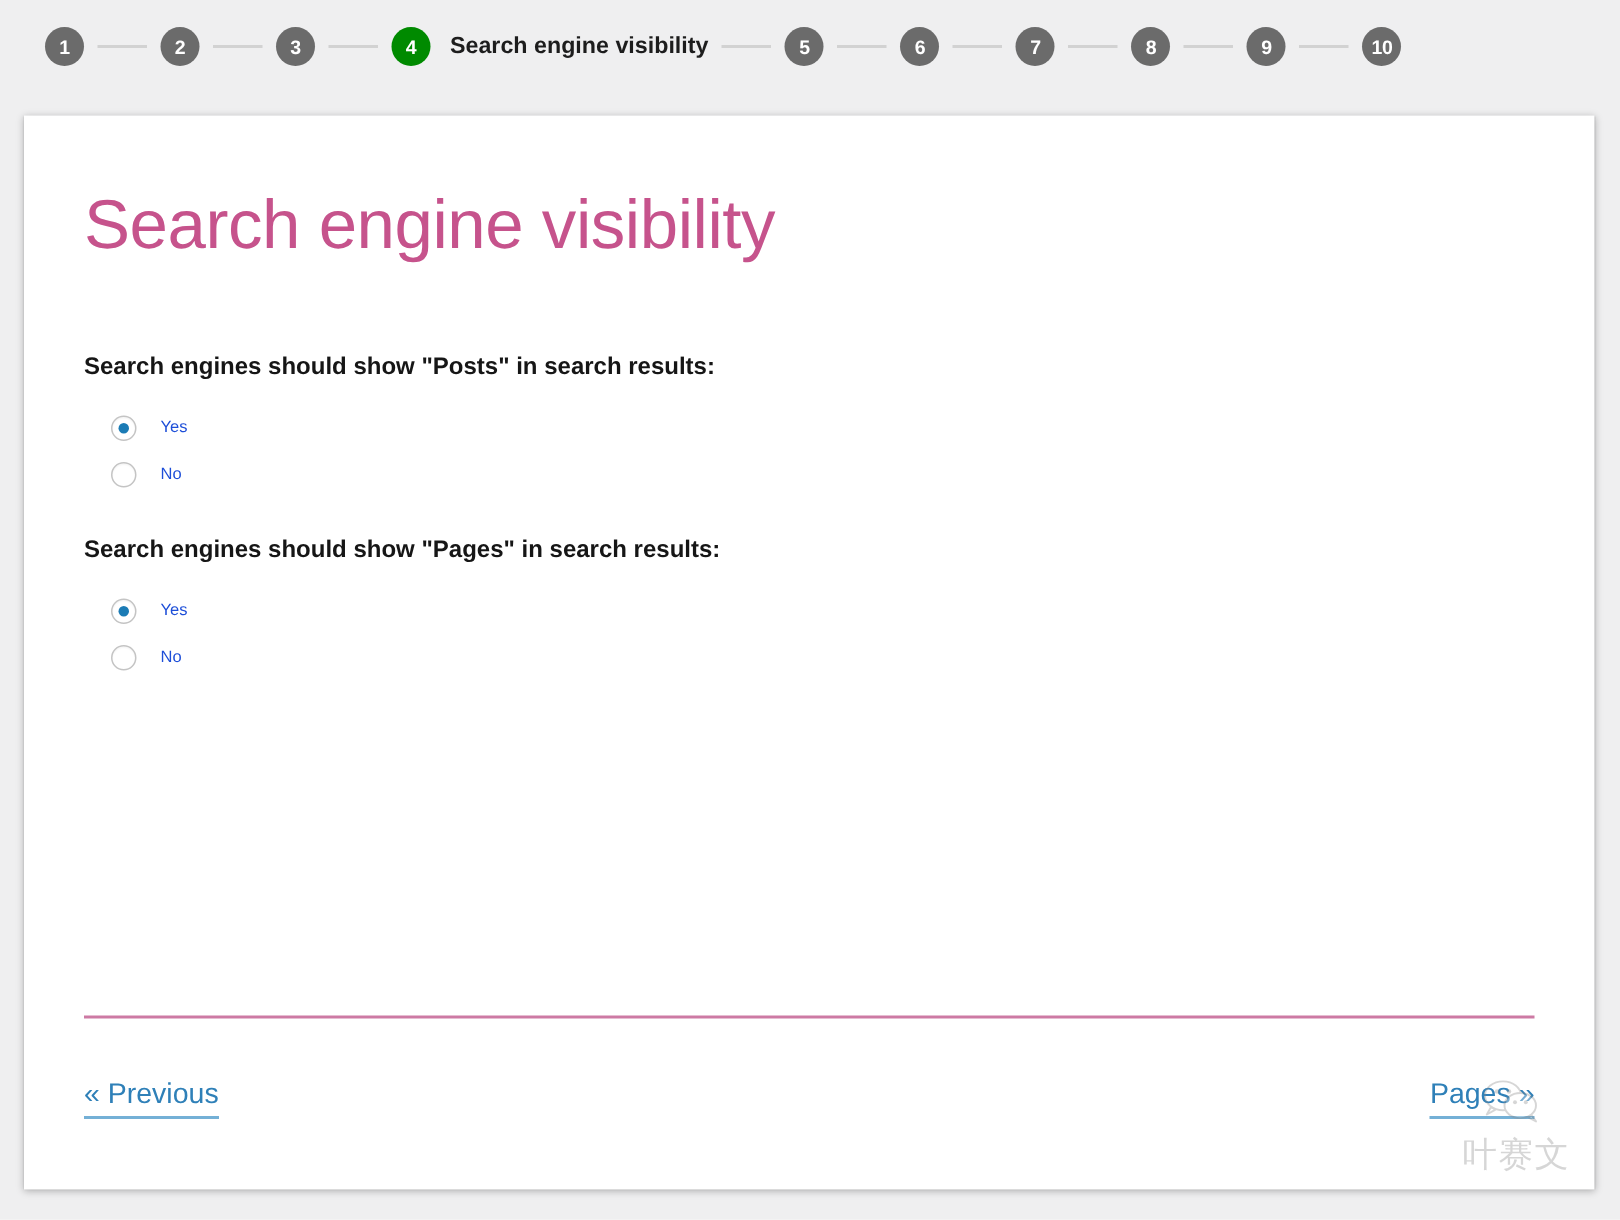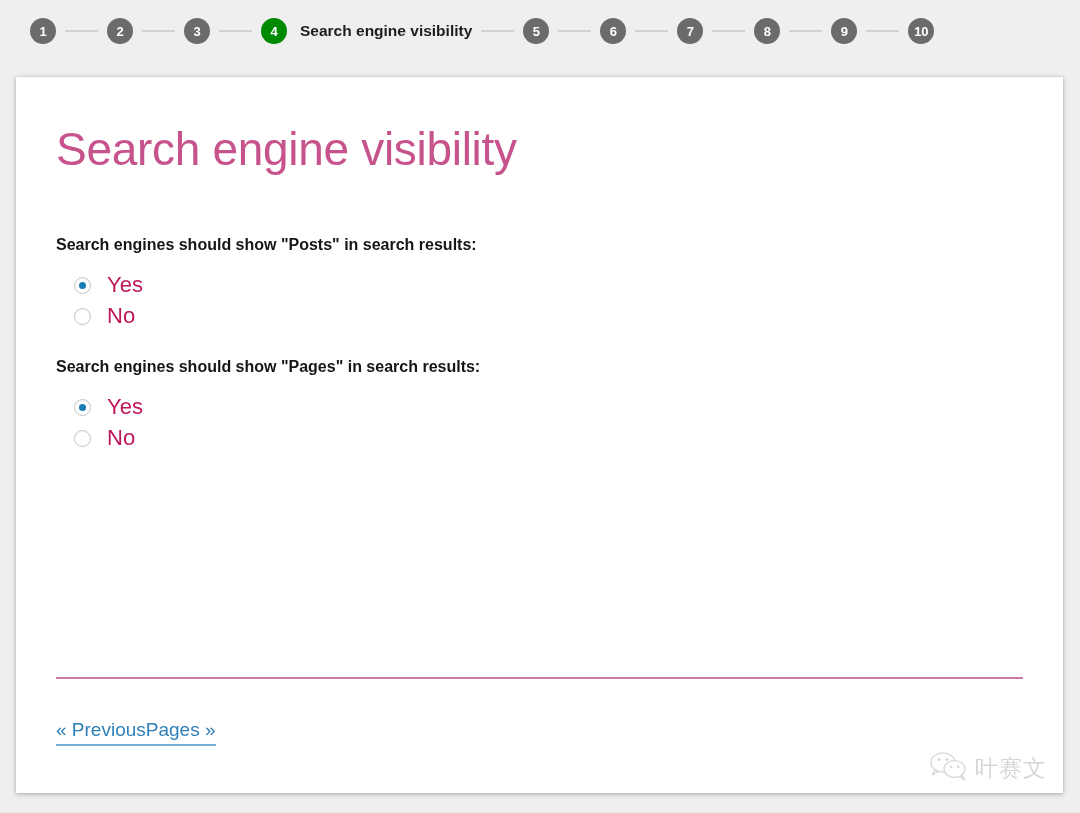--- a/index.html
+++ b/index.html
@@ -118,59 +118,61 @@
   }
   .radio-mark .dot {
     width: 7px; height: 7px;
     border-radius: 50%;
     background: #1b7bb5;
     display: none;
   }
   .radio-mark.checked .dot { display: block; }
   .radio-text {
     margin-left: 16px;
-    font-size: 22px;
-    color: #be185d;
+    font-size: 11px;
+    color: #1d4ed8;
   }
 
   
   #divider {
     position: absolute;
     left: 40px;
     right: 40px;
     top: 600px;
     height: 2px;
     background: #cd7aa4;
   }
   #footer-nav {
     position: absolute;
     left: 40px;
     right: 40px;
     top: 642px;
     display: flex;
+    justify-content: space-between;
     align-items: baseline;
   }
   .nav-link {
     font-size: 19px;
     color: #2f80b8;
     text-decoration: none;
     border-bottom: 2px solid #74b0d6;
     padding-bottom: 3px;
     cursor: pointer;
   }
 
   
   #watermark {
     position: absolute;
     right: 16px;
     bottom: 8px;
     display: flex;
     align-items: center;
     opacity: 0.34;
     pointer-events: none;
+    flex-direction: column;
   }
   #watermark .wm-text {
     font-size: 23px;
     color: #8a8a8a;
     margin-left: 6px;
     letter-spacing: 1px;
     font-family: "DejaVu Sans", sans-serif;
   }
 </style>
 </head>

